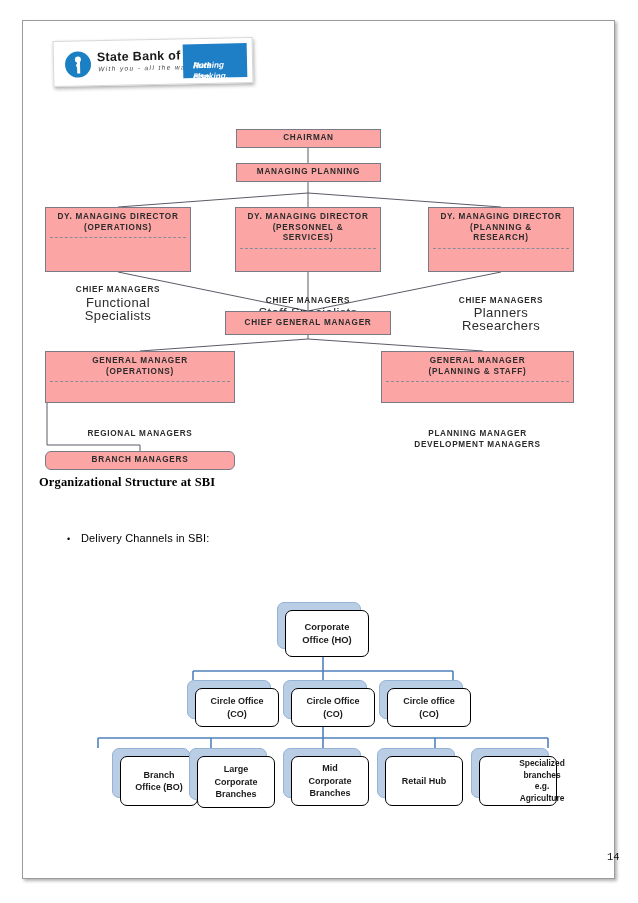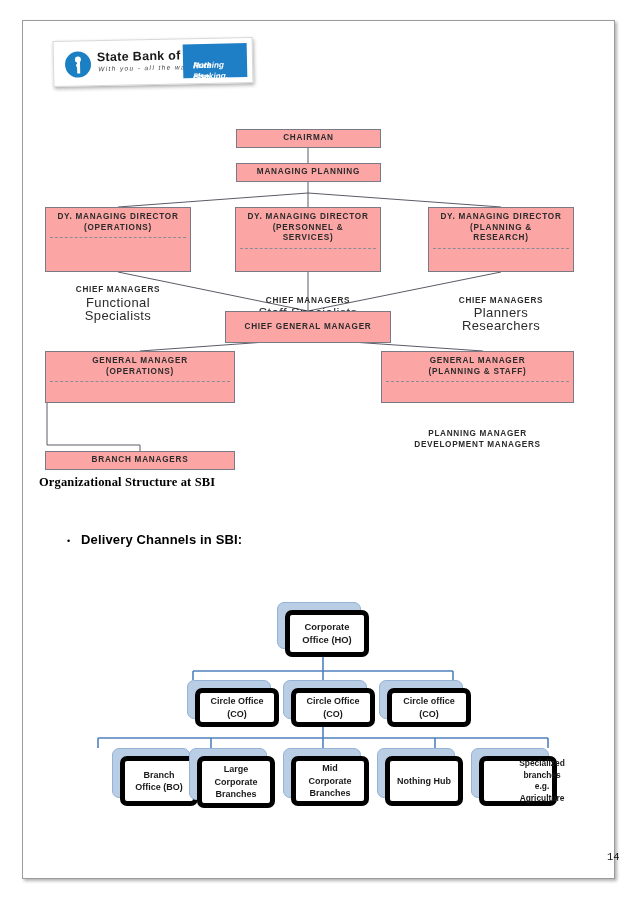--- a/index.html
+++ b/index.html
@@ -42,30 +42,30 @@
   .ob .t2{font-size:8.2px;font-weight:bold;letter-spacing:.7px;line-height:10.5px;padding-top:3px;margin-top:44px;}
   .ob .t3{font-size:13px;letter-spacing:.4px;line-height:13px;}
   .ob.one-line{display:flex;align-items:center;justify-content:center;}
   .ob.one-line .t1{padding-top:0;}
 
   
   #heading{position:absolute;left:16px;top:454px;font-family:"Liberation Serif",serif;
       font-weight:bold;font-size:12.5px;color:#000;letter-spacing:.15px;}
   #bullet-row{position:absolute;left:44px;top:511px;display:flex;align-items:baseline;}
   #bullet-dot{width:14px;font-size:9px;color:#000;line-height:14px;}
-  #bullet-text{font-size:13px;font-weight:bold;color:#000;letter-spacing:.15px;text-align:center;}
+  #bullet-text{font-size:11px;font-weight:normal;color:#000;letter-spacing:.15px;text-align:center;}
 
   
   #dc-chart{position:absolute;left:0;top:555px;width:591px;height:250px;}
   #dc-chart svg{position:absolute;left:0;top:0;}
   .db{position:absolute;box-sizing:border-box;}
   .db .shadow{position:absolute;left:0;top:0;right:8px;bottom:8px;
       background:#b9cde5;border:1px solid #95b3d7;border-radius:7px;}
   .db .face{position:absolute;left:8px;top:8px;right:0;bottom:0;
-      background:#ffffff;border:5px solid #000000;border-radius:7px;
+      background:#ffffff;border:1px solid #000000;border-radius:7px;
       display:flex;align-items:center;justify-content:center;text-align:center;
       font-weight:bold;color:#1a1a1a;line-height:12.5px;}
   .db .face.s13{font-size:9.4px;}
   .db .face.s12{font-size:9.0px;}
   .db .face.s11{font-size:8.4px;line-height:11.5px;padding-left:48px;}
 
   
   #page-number{position:absolute;left:584px;top:830px;font-family:Liberation Mono, monospace;
       font-size:10.5px;color:#111;}
 </style>
@@ -135,36 +135,37 @@
       <div class="t3">Staff Specialists</div>
     </div>
 
     <div class="ob" style="left:405px;top:186px;width:146px;height:65px;">
       <div class="t1">DY. MANAGING DIRECTOR<br>(PLANNING &amp;<br>RESEARCH)</div>
       <div class="sep"></div>
       <div class="t2">CHIEF MANAGERS</div>
       <div class="t3">Planners<br>Researchers</div>
     </div>
 
-    <div class="ob one-line" style="left:202px;top:290px;width:166px;height:32px;">
+    <div class="ob one-line" style="left:202px;top:290px;width:166px;height:24px;">
       <div class="t1">CHIEF GENERAL MANAGER</div>
     </div>
 
     <div class="ob" style="left:22px;top:330px;width:190px;height:52px;">
       <div class="t1">GENERAL MANAGER<br>(OPERATIONS)</div>
       <div class="sep"></div>
+      <div class="t2">REGIONAL MANAGERS</div>
     </div>
 
     <div class="ob" style="left:358px;top:330px;width:193px;height:52px;">
       <div class="t1">GENERAL MANAGER<br>(PLANNING &amp; STAFF)</div>
       <div class="sep"></div>
       <div class="t2">PLANNING MANAGER<br>DEVELOPMENT MANAGERS</div>
     </div>
 
-    <div class="ob one-line" style="left:22px;top:430px;width:190px;height:19px;">
+    <div class="ob one-line" style="left:22px;top:430px;width:190px;height:19px;border-radius:6px;">
       <div class="t1">BRANCH MANAGERS</div>
     </div>
   </div>
 
   <div id="heading">Organizational Structure at SBI</div>
 
   <div id="bullet-row">
     <span id="bullet-dot">•</span>
     <span id="bullet-text">Delivery Channels in SBI:</span>
   </div>
@@ -214,21 +215,21 @@
     <div class="db" style="left:166px;top:172px;width:86px;height:60px;">
       <div class="shadow"></div>
       <div class="face s12">Large<br>Corporate<br>Branches</div>
     </div>
     <div class="db" style="left:260px;top:172px;width:86px;height:58px;">
       <div class="shadow"></div>
       <div class="face s12">Mid<br>Corporate<br>Branches</div>
     </div>
     <div class="db" style="left:354px;top:172px;width:86px;height:58px;">
       <div class="shadow"></div>
-      <div class="face s12">Nothing Hub</div>
+      <div class="face s12">Retail Hub</div>
     </div>
     <div class="db" style="left:448px;top:172px;width:86px;height:58px;">
       <div class="shadow"></div>
       <div class="face s11">Specialized<br>branches e.g.<br>Agriculture</div>
     </div>
   </div>
 
   <div id="page-number">14</div>
 
 </div>

